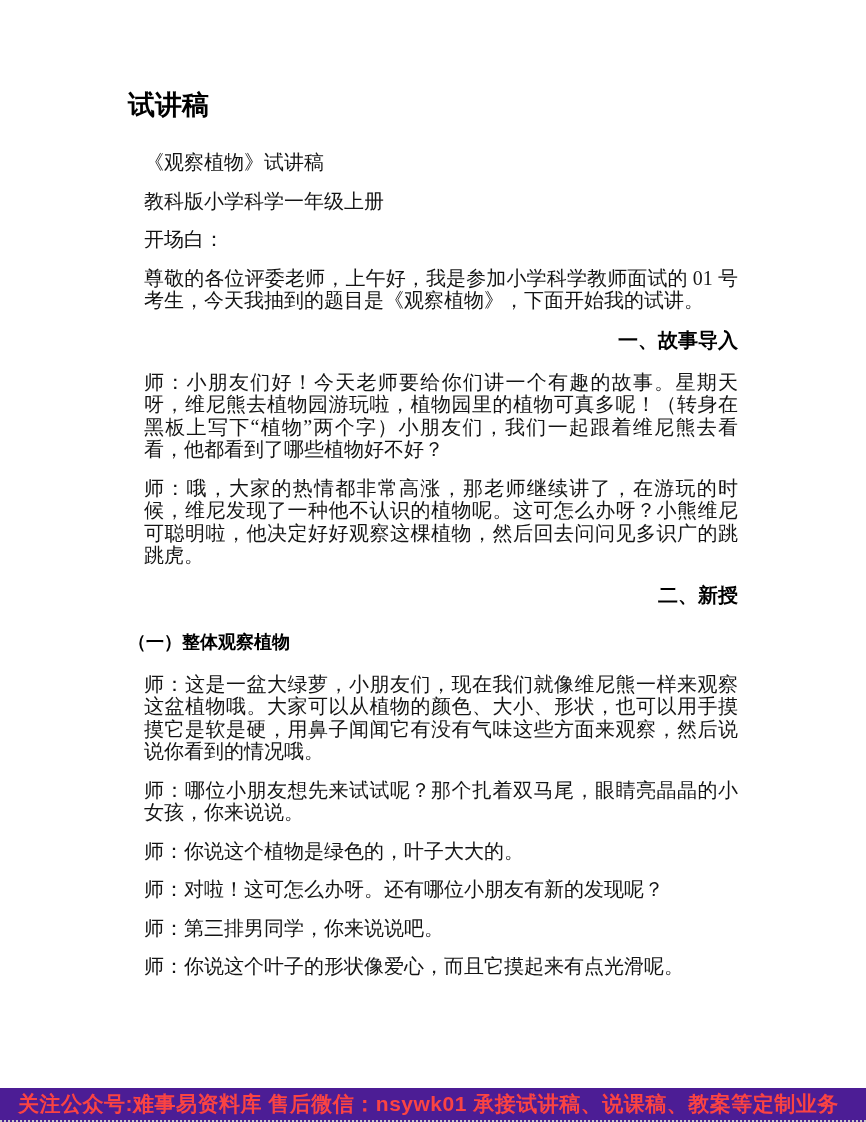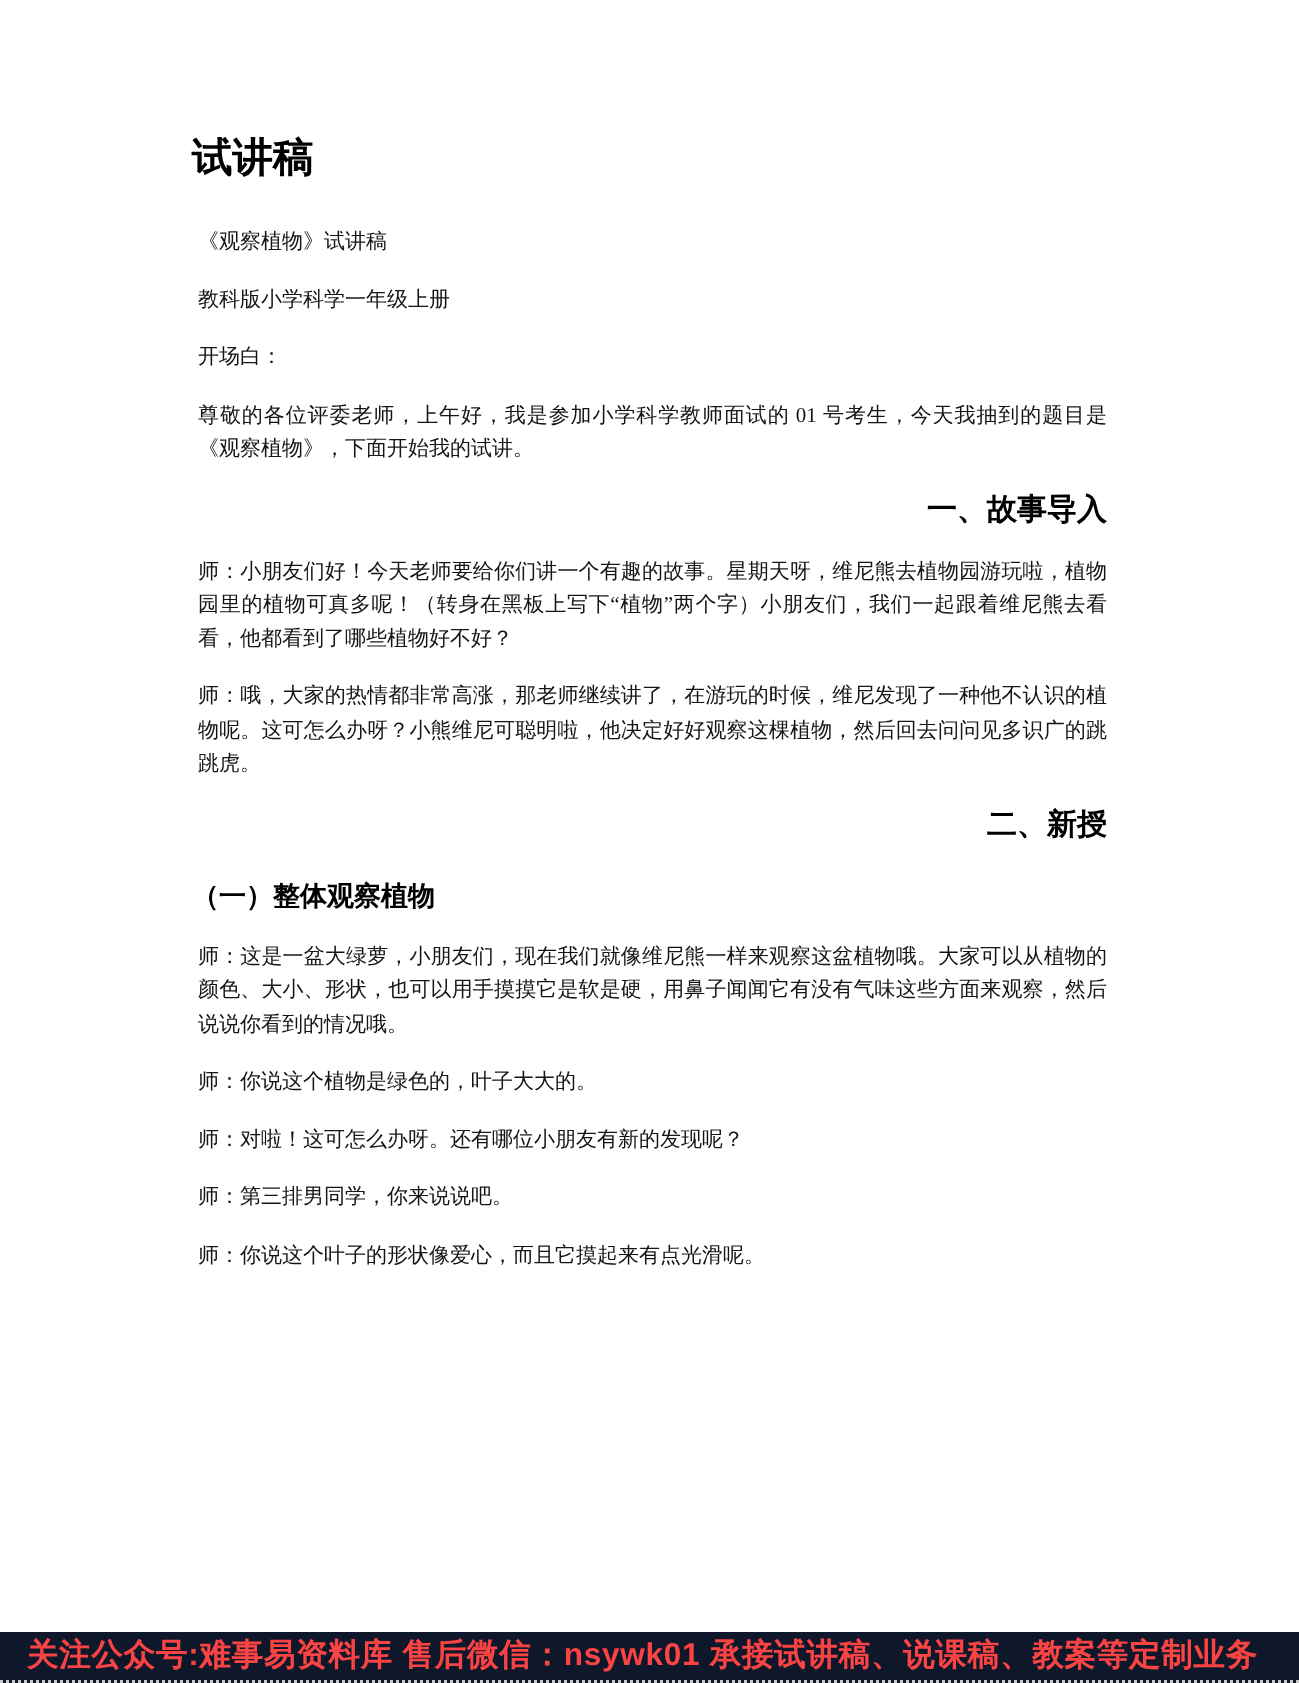--- a/index.html
+++ b/index.html
@@ -42,33 +42,33 @@
   }
   h3.subsection-heading {
     font-family: "Liberation Sans", "DejaVu Sans", sans-serif;
     font-size: 18px;
     font-weight: bold;
     line-height: 25px;
     margin: 22px 0 18px 0;
     color: #000000;
   }
   p.body-text {
-    font-size: 14px;
+    font-size: 20px;
     line-height: 22.5px;
-    margin: 0 0 16px 4px;
+    margin: 0 0 16px 16px;
     text-align: justify;
     text-justify: inter-ideograph;
   }
   .footer-banner {
     position: absolute;
     left: 0;
     bottom: 0;
     width: 866px;
     padding: 2px 2px 3px 18px;
-    background: #0f172a;
+    background: #4c1d95;
     border-bottom: 2px dotted #c9c9c9;
     white-space: nowrap;
   }
   .footer-banner .footer-text {
     font-family: "Liberation Sans", "DejaVu Sans", sans-serif;
     font-size: 21px;
     font-weight: bold;
     letter-spacing: 0.5px;
     line-height: 27px;
   }
@@ -93,20 +93,21 @@
   <p class="body-text">师：小朋友们好！今天老师要给你们讲一个有趣的故事。星期天呀，维尼熊去植物园游玩啦，植物园里的植物可真多呢！（转身在黑板上写下“植物”两个字）小朋友们，我们一起跟着维尼熊去看看，他都看到了哪些植物好不好？</p>
 
   <p class="body-text">师：哦，大家的热情都非常高涨，那老师继续讲了，在游玩的时候，维尼发现了一种他不认识的植物呢。这可怎么办呀？小熊维尼可聪明啦，他决定好好观察这棵植物，然后回去问问见多识广的跳跳虎。</p>
 
   <h2 class="section-heading">二、新授</h2>
 
   <h3 class="subsection-heading">（一）整体观察植物</h3>
 
   <p class="body-text">师：这是一盆大绿萝，小朋友们，现在我们就像维尼熊一样来观察这盆植物哦。大家可以从植物的颜色、大小、形状，也可以用手摸摸它是软是硬，用鼻子闻闻它有没有气味这些方面来观察，然后说说你看到的情况哦。</p>
 
+  <p class="body-text">师：哪位小朋友想先来试试呢？那个扎着双马尾，眼睛亮晶晶的小女孩，你来说说。</p>
 
   <p class="body-text">师：你说这个植物是绿色的，叶子大大的。</p>
 
   <p class="body-text">师：对啦！这可怎么办呀。还有哪位小朋友有新的发现呢？</p>
 
   <p class="body-text">师：第三排男同学，你来说说吧。</p>
 
   <p class="body-text">师：你说这个叶子的形状像爱心，而且它摸起来有点光滑呢。</p>
 
 </div>

